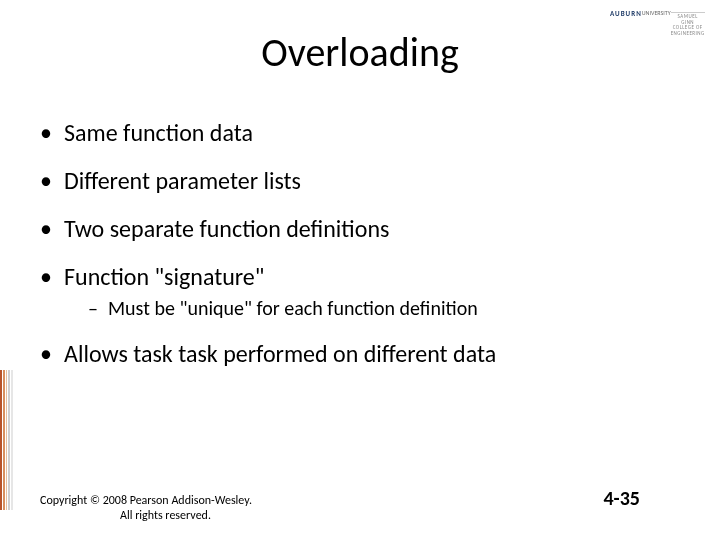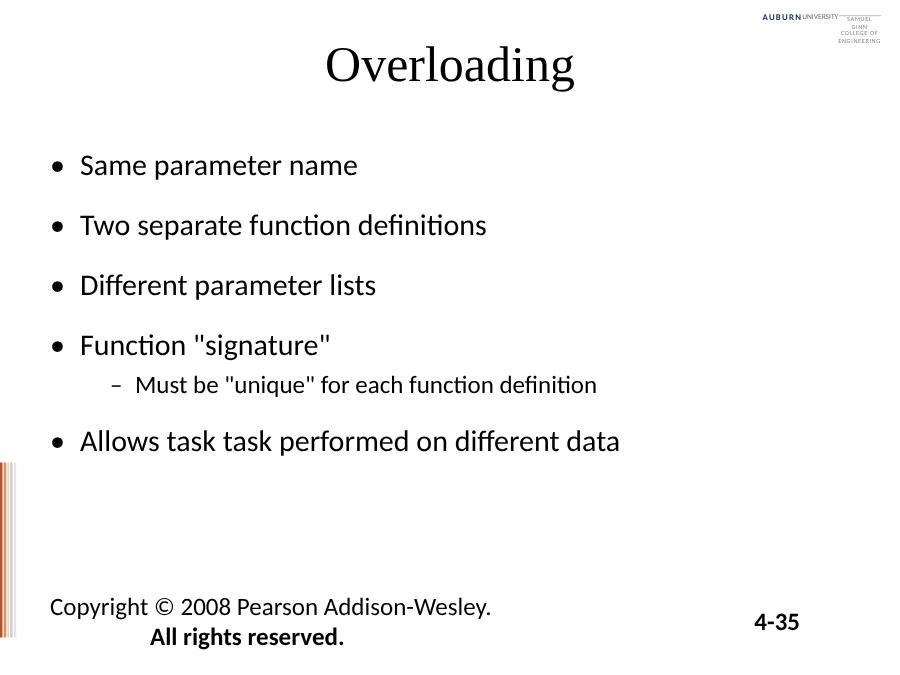--- a/index.html
+++ b/index.html
@@ -78,21 +78,20 @@
 
   .title {
     position: absolute;
     top: 28px;
     left: 0;
     width: 720px;
     text-align: center;
     font-size: 40px;
     font-weight: 400;
     color: #000;
-    font-family: Liberation Serif, serif;
   }
 
   .body {
     position: absolute;
     top: 118px;
     left: 40px;
     right: 40px;
     font-size: 24px;
     line-height: 1.25;
   }
@@ -127,26 +126,25 @@
     content: "–";
     position: absolute;
     left: 0;
     top: 0;
   }
 
   .footer-left {
     position: absolute;
     left: 40px;
     bottom: 18px;
-    font-size: 20px;
+    font-size: 12px;
     line-height: 1.2;
   }
   .footer-left .l2 {
     padding-left: 80px;
-    font-weight: bold;
   }
   .footer-right {
     position: absolute;
     right: 80px;
     bottom: 30px;
     font-size: 20px;
     font-weight: bold;
   }
 </style>
 </head>
@@ -169,23 +167,23 @@
     <div class="sub">
       <span>SAMUEL GINN</span><br>
       <span>COLLEGE OF ENGINEERING</span>
     </div>
   </div>
 
   <div class="title">Overloading</div>
 
   <div class="body">
     <ul class="lvl1">
-      <li><span>Same parameter name</span></li>
+      <li><span>Same function data</span></li>
+      <li><span>Different parameter lists</span></li>
       <li><span>Two separate function definitions</span></li>
-      <li><span>Different parameter lists</span></li>
       <li>
         <span>Function "signature"</span>
         <ul class="lvl2">
           <li><span>Must be "unique" for each function definition</span></li>
         </ul>
       </li>
       <li><span>Allows task task performed on different data</span></li>
     </ul>
   </div>
 

